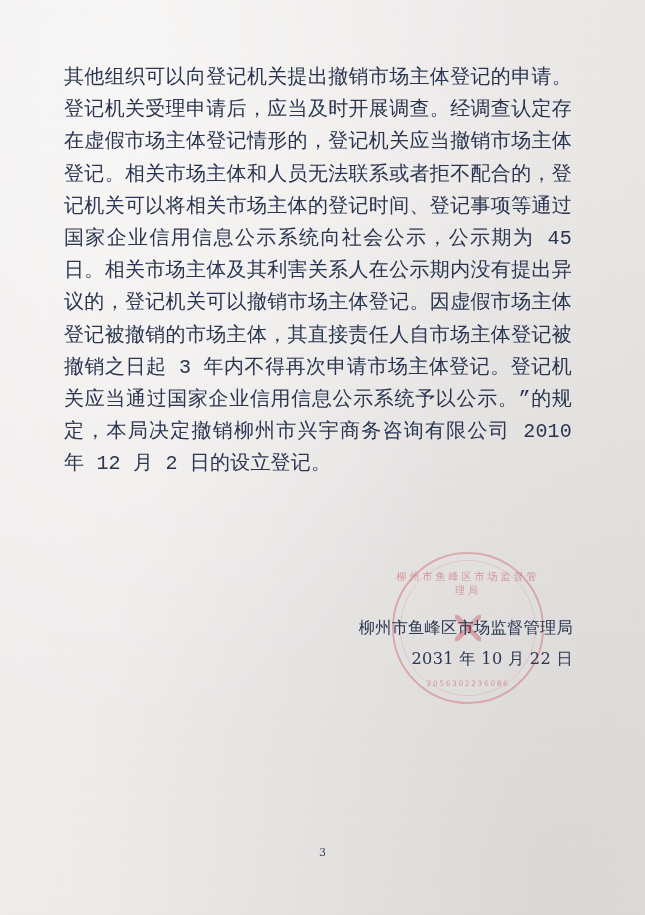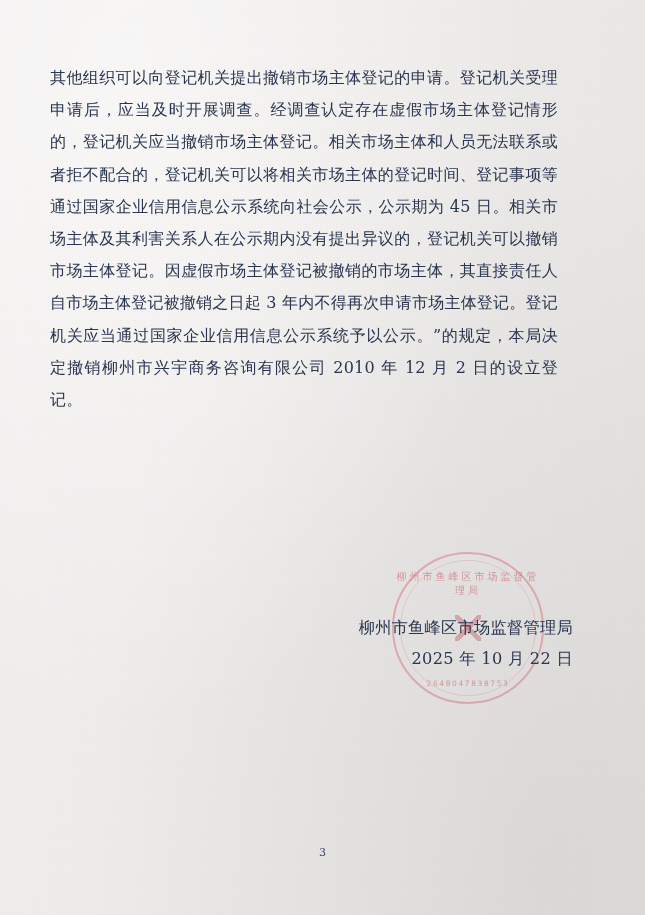--- a/index.html
+++ b/index.html
@@ -23,29 +23,30 @@
   .paper-shade {
     position: absolute;
     inset: 0;
     background:
       radial-gradient(ellipse at 20% 10%, rgba(255,255,255,0.55), rgba(255,255,255,0) 55%),
       radial-gradient(ellipse at 85% 95%, rgba(180,178,176,0.25), rgba(255,255,255,0) 60%);
     pointer-events: none;
   }
   .body-text {
     position: absolute;
-    left: 50px;
+    left: 64px;
     top: 62px;
     width: 508px;
     color: #2a3550;
-    font-size: 16px;
+    font-size: 20px;
     line-height: 32.2px;
     text-align: justify;
     text-justify: inter-ideograph;
     letter-spacing: 0.2px;
+    font-family: Liberation Mono, monospace;
   }
   .para {
     margin: 0;
   }
   .para + .para {
     margin-top: 6px;
   }
   .indent {
     text-indent: 2em;
   }
@@ -140,22 +141,22 @@
   <div class="paper-shade"></div>
   <div class="noise"></div>
 
   <div class="body-text">
     <p class="para">其他组织可以向登记机关提出撤销市场主体登记的申请。登记机关受理申请后，应当及时开展调查。经调查认定存在虚假市场主体登记情形的，登记机关应当撤销市场主体登记。相关市场主体和人员无法联系或者拒不配合的，登记机关可以将相关市场主体的登记时间、登记事项等通过国家企业信用信息公示系统向社会公示，公示期为 45 日。相关市场主体及其利害关系人在公示期内没有提出异议的，登记机关可以撤销市场主体登记。因虚假市场主体登记被撤销的市场主体，其直接责任人自市场主体登记被撤销之日起 3 年内不得再次申请市场主体登记。登记机关应当通过国家企业信用信息公示系统予以公示。”的规定，本局决定撤销柳州市兴宇商务咨询有限公司 2010 年 12 月 2 日的设立登记。</p>
   </div>
 
   <div class="stamp">
     <div class="stamp-ring"></div>
     <div class="stamp-text-top">柳州市鱼峰区市场监督管理局</div>
-    <div class="stamp-text-bottom">2648047838753</div>
+    <div class="stamp-text-bottom">2056302236086</div>
   </div>
 
   <div class="signature">
     <span class="sig-line">柳州市鱼峰区市场监督管理局</span>
-    <span class="sig-line">2025 年 10 月 22 日</span>
+    <span class="sig-line">2031 年 10 月 22 日</span>
   </div>
 
   <div class="page-number">3</div>
 </div>
 
 </body></html>

